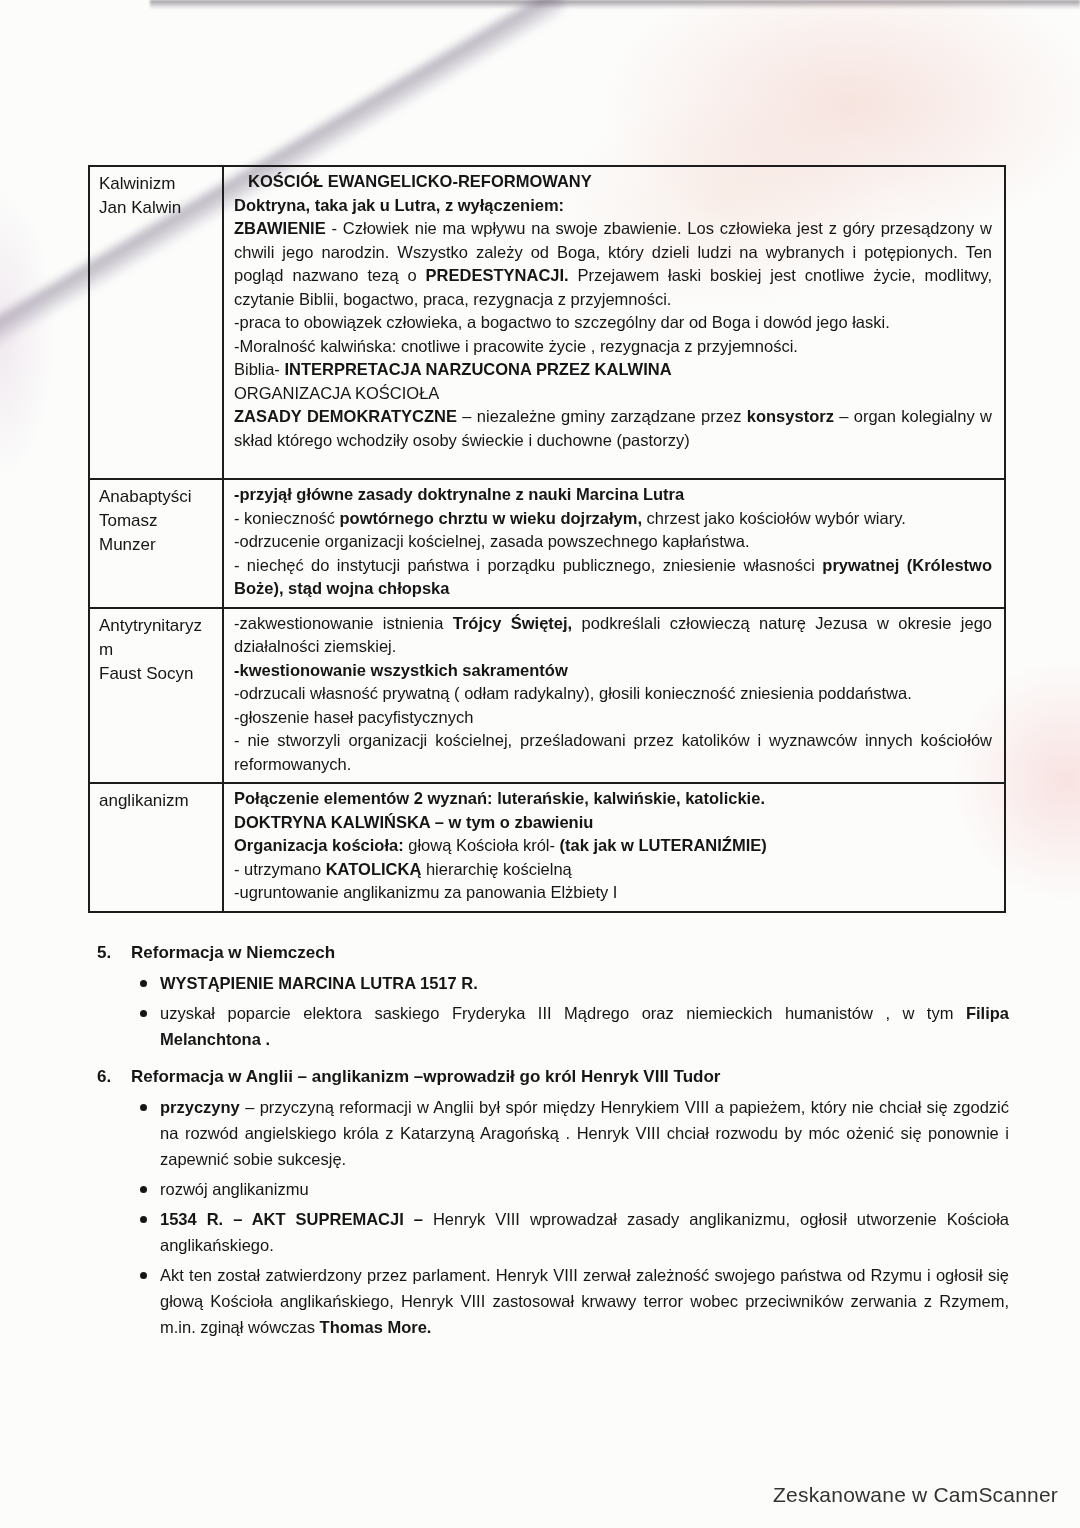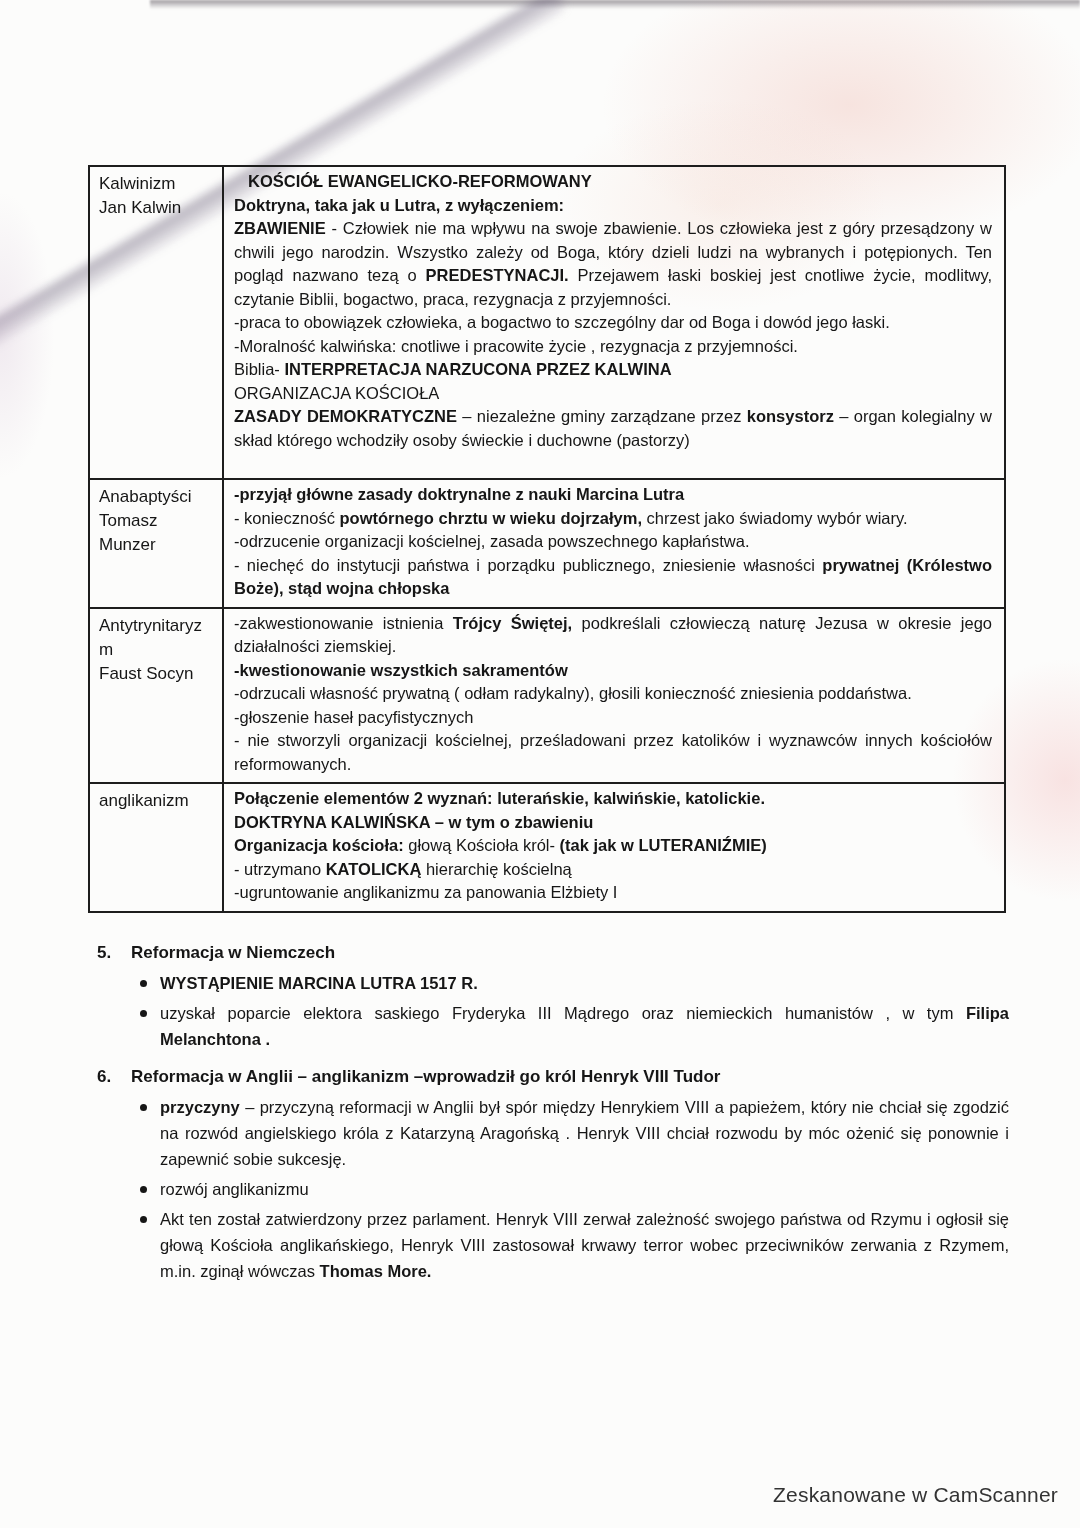--- a/index.html
+++ b/index.html
@@ -151,21 +151,21 @@
           </td>
         </tr>
         <tr>
           <td class="label-cell">
             <div>Anabaptyści</div>
             <div>Tomasz</div>
             <div>Munzer</div>
           </td>
           <td class="content-cell">
             <div class="para"><b>-przyjął główne zasady doktrynalne z nauki Marcina Lutra</b></div>
-            <div class="para"><span>- konieczność </span><b>powtórnego chrztu w wieku dojrzałym,</b><span> chrzest jako świadomy wybór wiary.</span></div>
+            <div class="para"><span>- konieczność </span><b>powtórnego chrztu w wieku dojrzałym,</b><span> chrzest jako kościołów wybór wiary.</span></div>
             <div class="para"><span>-odrzucenie organizacji kościelnej, zasada powszechnego kapłaństwa.</span></div>
             <div class="para"><span>- niechęć do instytucji państwa i porządku publicznego, zniesienie własności </span><b>prywatnej (Królestwo Boże), stąd wojna chłopska</b></div>
           </td>
         </tr>
         <tr>
           <td class="label-cell">
             <div>Antytrynitaryz</div>
             <div>m</div>
             <div>Faust Socyn</div>
           </td>
@@ -204,19 +204,20 @@
         </ul>
       </div>
       <div class="section">
         <div class="section-header">
           <span class="sec-num">6.</span>
           <span class="sec-title"><b>Reformacja w Anglii – anglikanizm –wprowadził go król Henryk VIII Tudor</b></span>
         </div>
         <ul class="bullets">
           <li><b>przyczyny</b><span> – przyczyną reformacji w Anglii był spór między Henrykiem VIII a papieżem, który nie chciał się zgodzić na rozwód angielskiego króla z Katarzyną Aragońską . Henryk VIII chciał rozwodu by móc ożenić się ponownie i zapewnić sobie sukcesję.</span></li>
           <li><span>rozwój anglikanizmu</span></li>
+          <li><b>1534 R. – AKT SUPREMACJI –</b><span> Henryk VIII wprowadzał zasady anglikanizmu, ogłosił utworzenie Kościoła anglikańskiego.</span></li>
           <li><span>Akt ten został zatwierdzony przez parlament. Henryk VIII zerwał zależność swojego państwa od Rzymu i ogłosił się głową Kościoła anglikańskiego, Henryk VIII zastosował krwawy terror wobec przeciwników zerwania z Rzymem, m.in. zginął wówczas </span><b>Thomas More.</b></li>
         </ul>
       </div>
     </div>
 
   <div class="footer-watermark">Zeskanowane w CamScanner</div>
 </div>
 
 </body></html>

